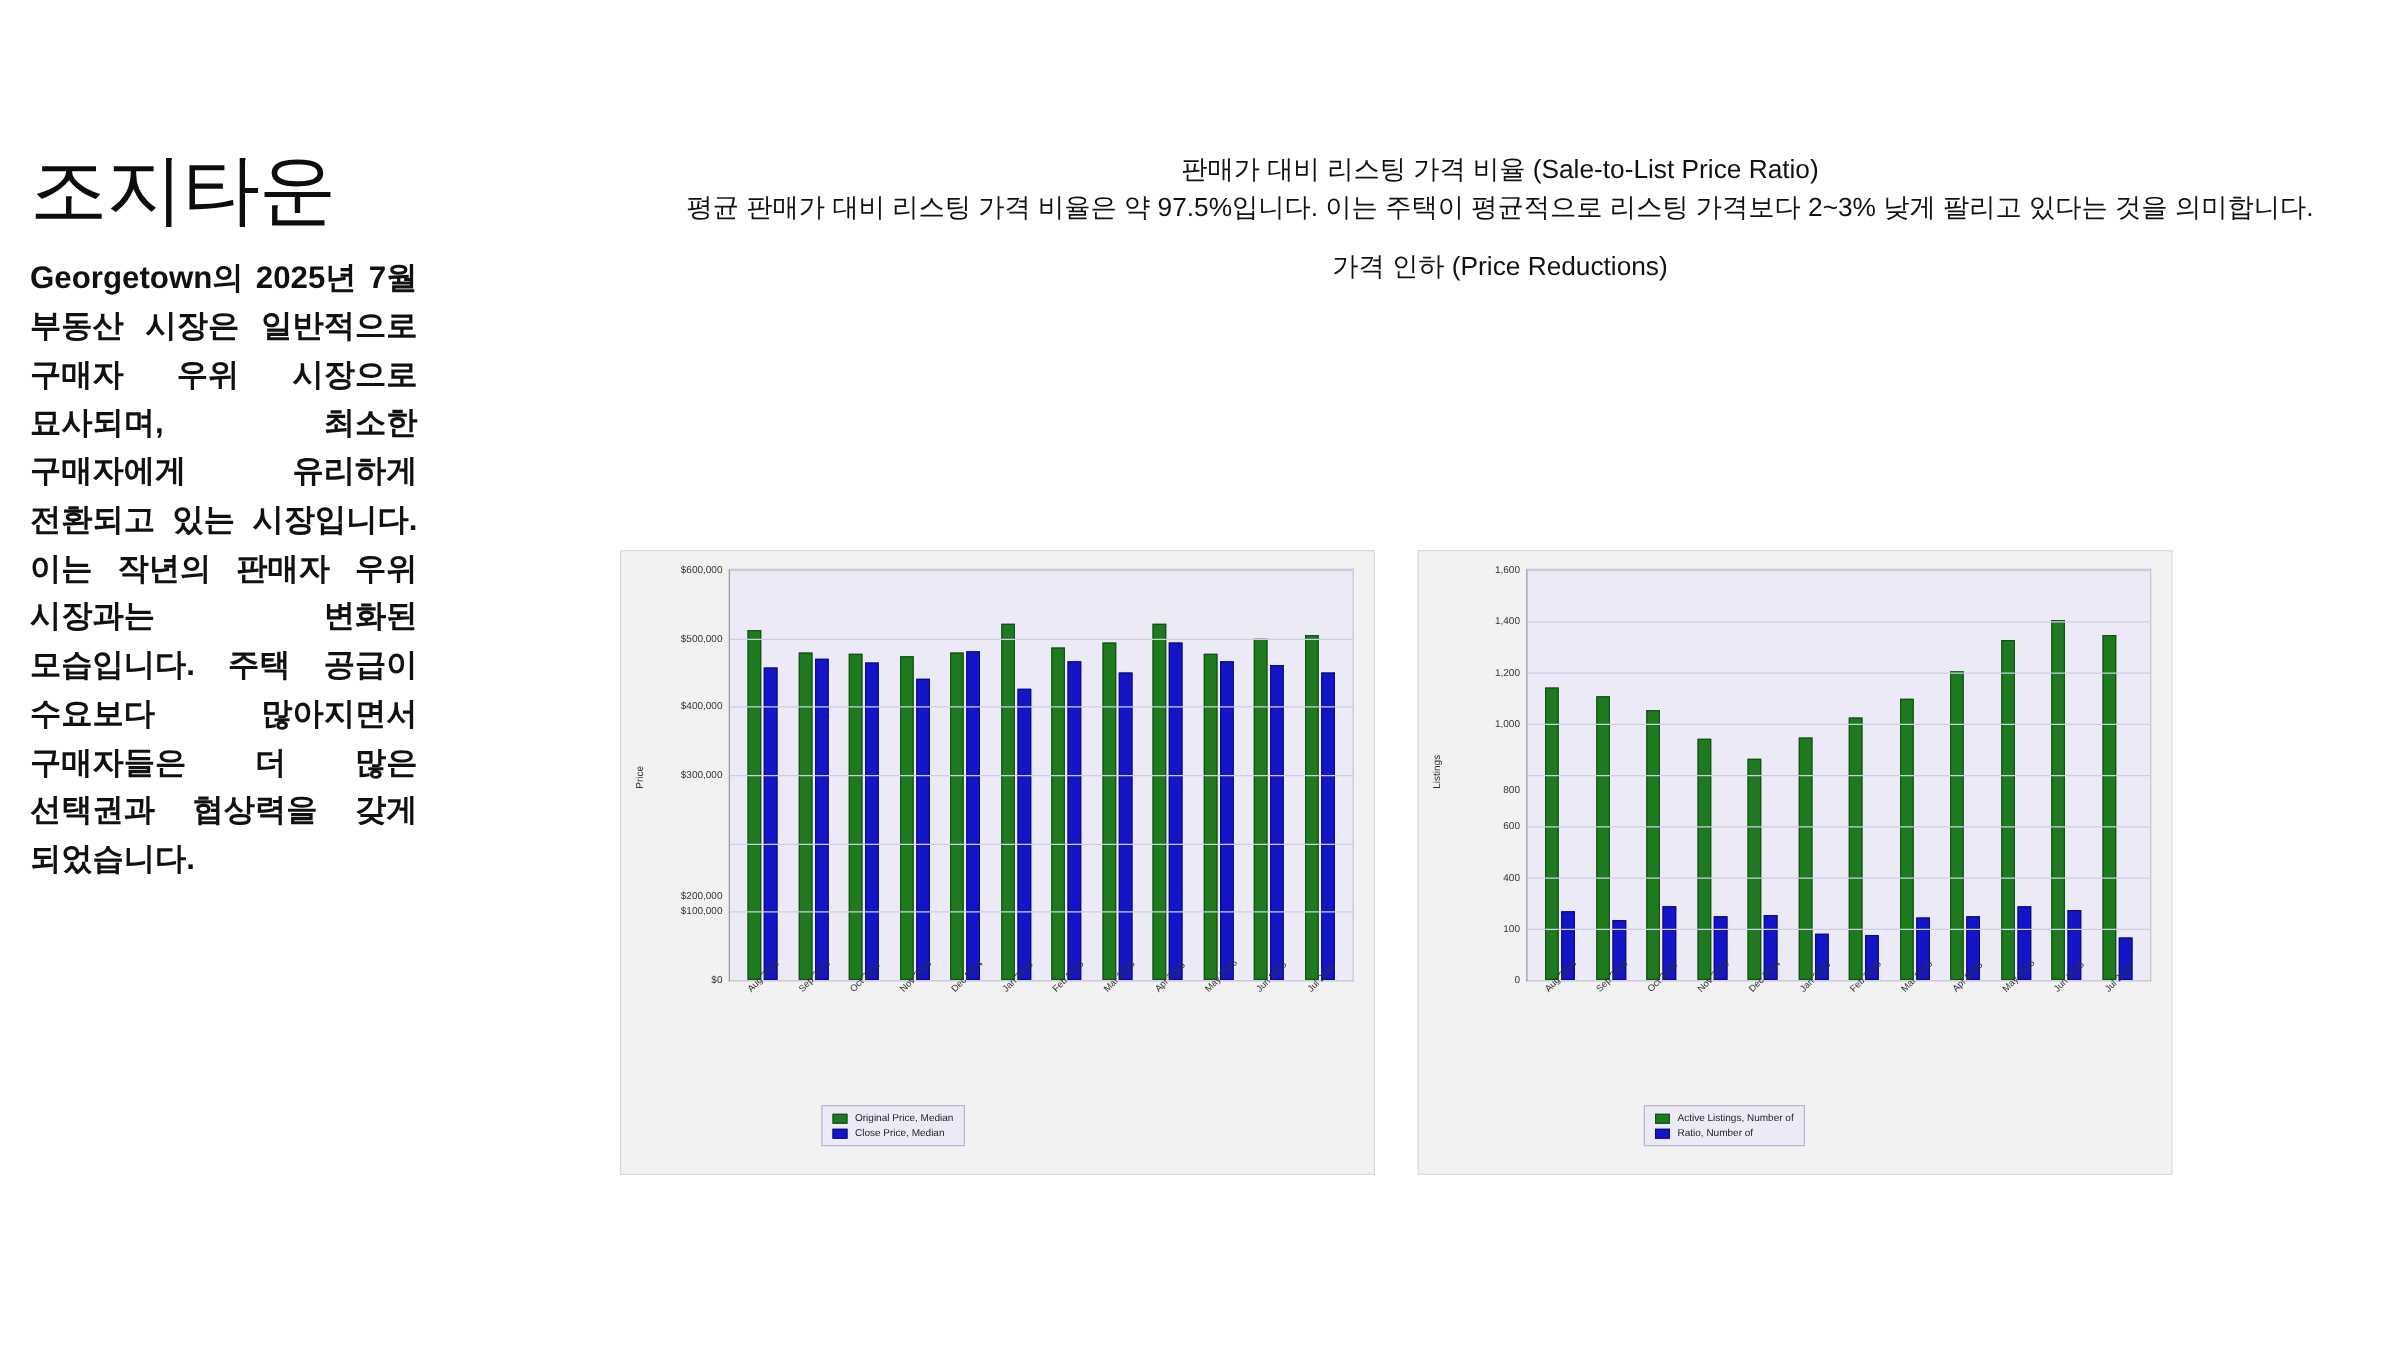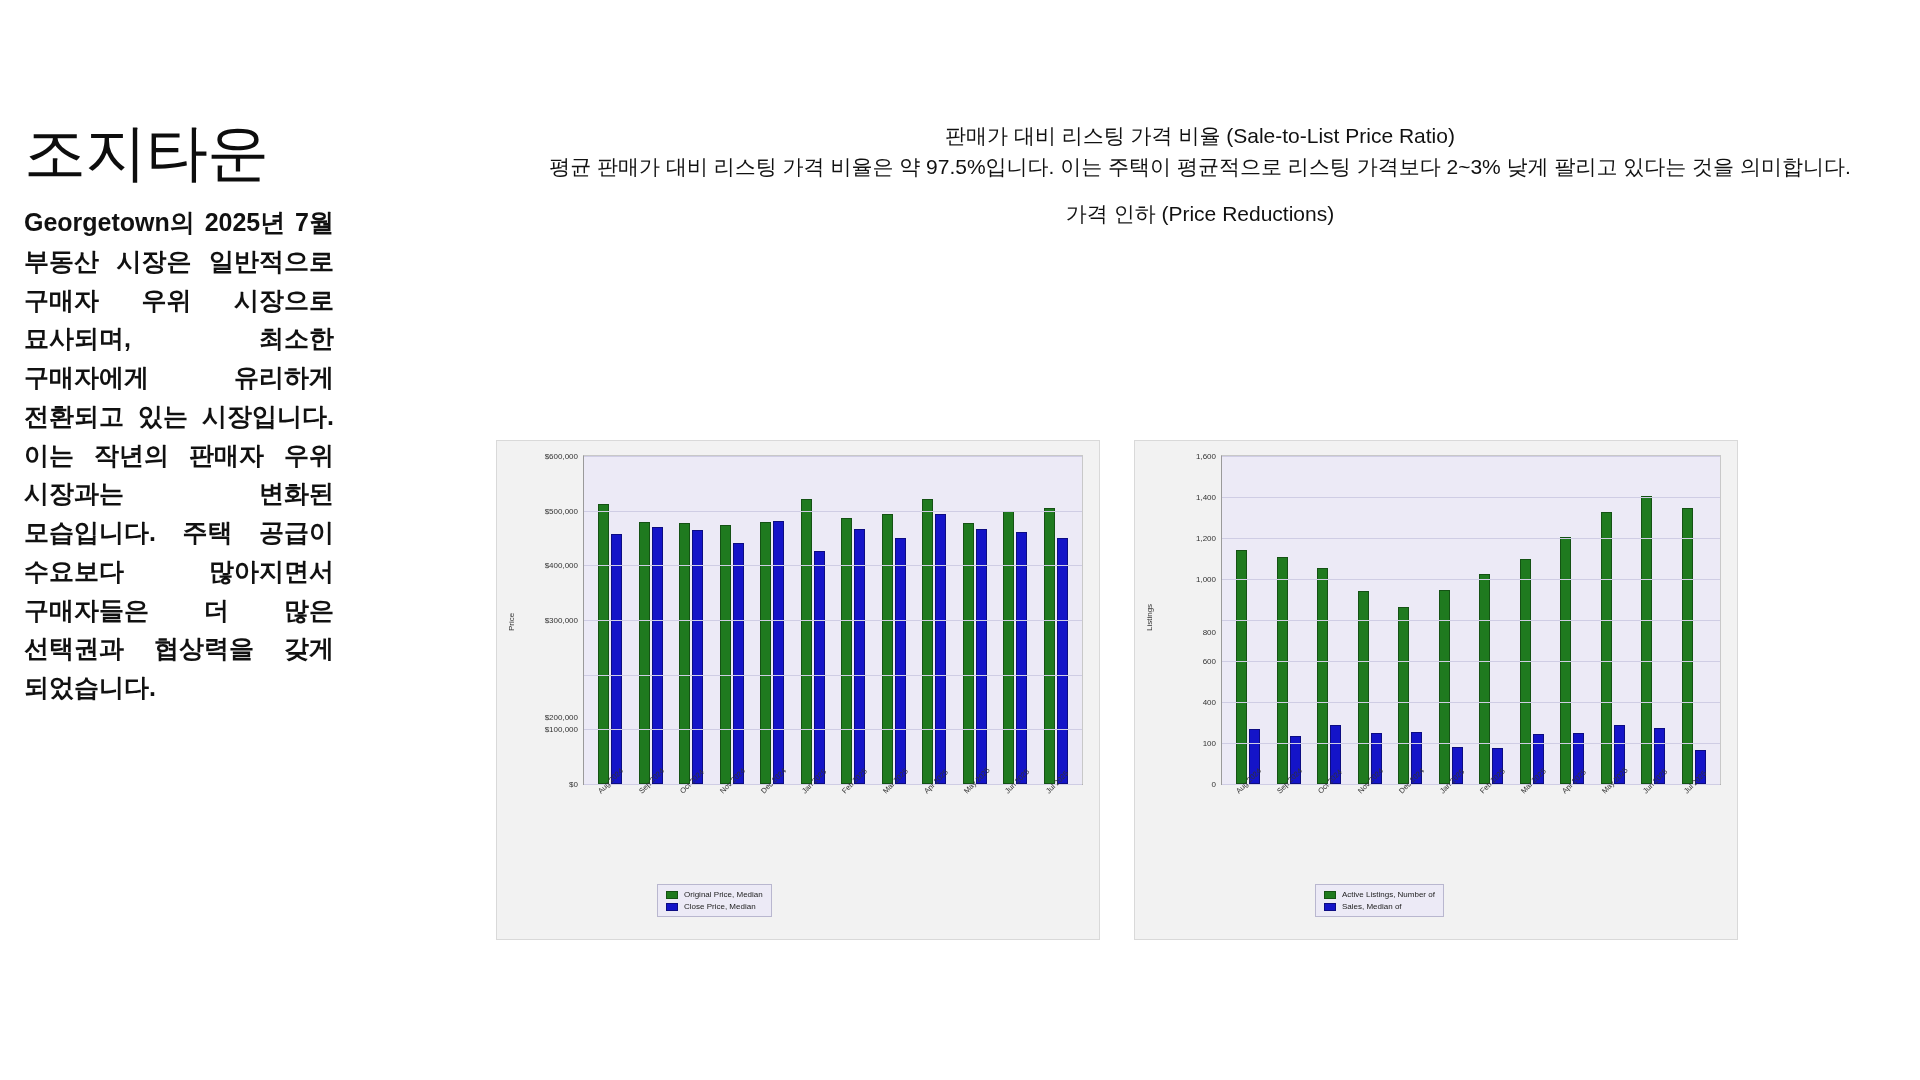--- a/index.html
+++ b/index.html
@@ -396,19 +396,19 @@
             <div class="xlabel">Jul 2025</div>
           </div>
       </div>
       <div class="legend right">
         <div class="legend-row">
           <span class="swatch a"></span>
           <span>Active Listings, Number of</span>
         </div>
         <div class="legend-row">
           <span class="swatch b"></span>
-          <span>Sales, Median of</span>
+          <span>Ratio, Number of</span>
         </div>
       </div>
     </div>
 
   </div>
 </div>
 
 </body></html>

